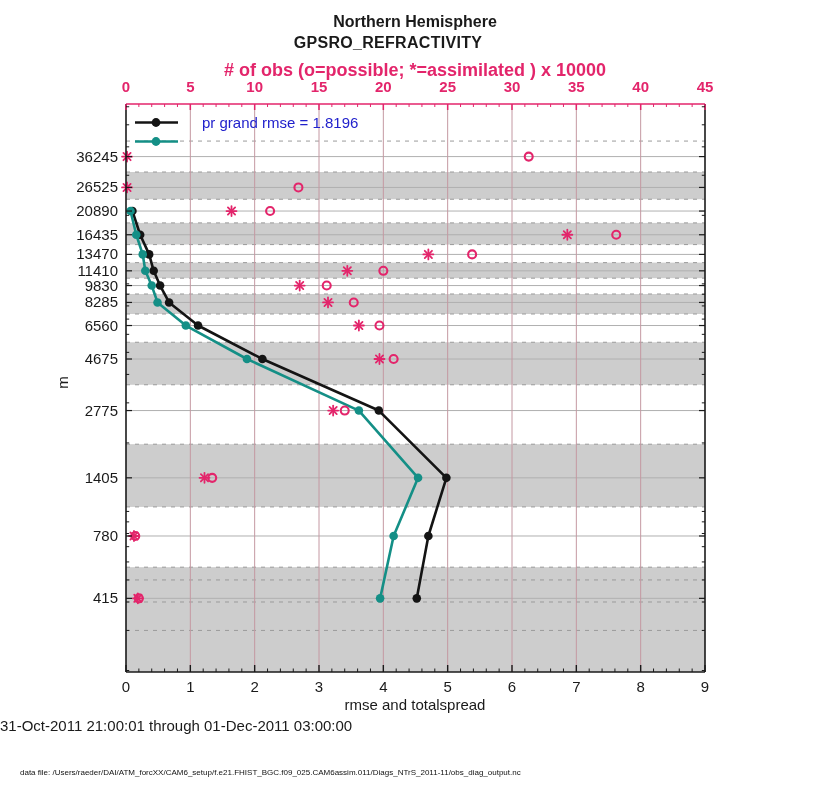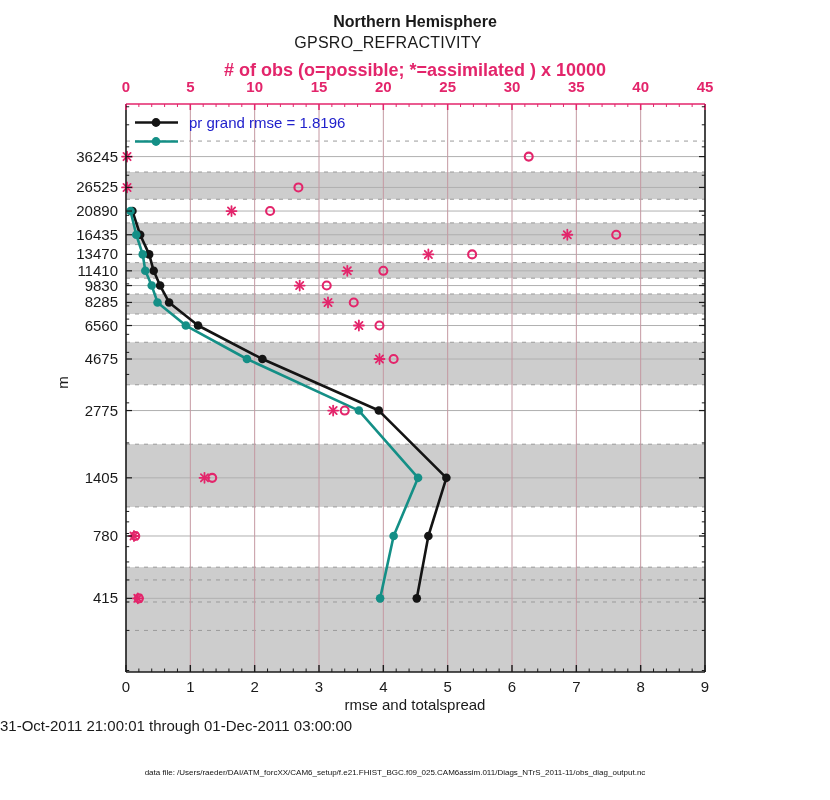--- a/index.html
+++ b/index.html
@@ -4,33 +4,33 @@
 <style>
   html,body{margin:0;padding:0;background:#ffffff;}
   .page{
     position:relative; width:830px; height:800px; background:#ffffff;
     font-family:"Liberation Sans","DejaVu Sans",sans-serif; color:#1a1a1a;
     overflow:hidden;
   }
   .title1{position:absolute;top:13px;left:0;width:830px;text-align:center;
           font-size:16px;font-weight:bold;}
   .title2{position:absolute;top:34px;left:0;width:776px;text-align:center;
-          font-size:16px;font-weight:normal;letter-spacing:.3px;}
+          font-size:16px;font-weight:bold;letter-spacing:.3px;}
   .topAxisLabel{position:absolute;top:60px;left:0;width:830px;text-align:center;
           font-size:18px;font-weight:bold;}
   .plotSvg{position:absolute;left:126px;top:104px;overflow:visible;}
   .legend{position:absolute;left:133px;top:113px;}
   .legendRow{display:flex;align-items:center;height:19px;}
-  .legendText{font-size:15px;margin-left:8px;white-space:nowrap;}
+  .legendText{font-size:15px;margin-left:21px;white-space:nowrap;}
   .ylabel{position:absolute;left:44px;top:374px;width:36px;text-align:center;
           font-size:15px;transform:rotate(-90deg);}
   .xlabel{position:absolute;top:696px;left:0;width:830px;text-align:center;font-size:15px;}
   .caption{position:absolute;top:717px;left:0;width:830px;text-align:left;font-size:15px;}
   .footer{position:absolute;top:768px;left:0;width:762px;box-sizing:border-box;
-          padding-left:28px;text-align:center;font-size:8px;color:#111;}
+          padding-left:20px;font-size:8px;color:#111;}
 </style>
 </head>
 <body>
 
 <div class="page">
   <div class="title1">Northern Hemisphere</div>
   <div class="title2">GPSRO_REFRACTIVITY</div>
   <div class="topAxisLabel" id="topAxisLabel" style="color: rgb(227, 37, 107);"># of obs (o=possible; *=assimilated ) x 10000</div>
 
   <svg id="plotSvg" class="plotSvg" width="579" height="568">

